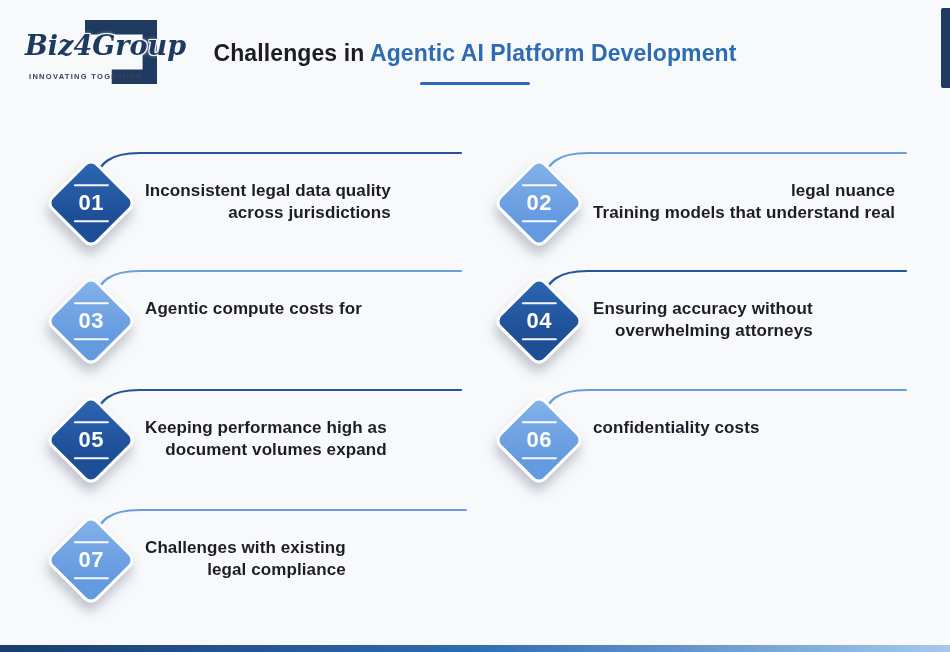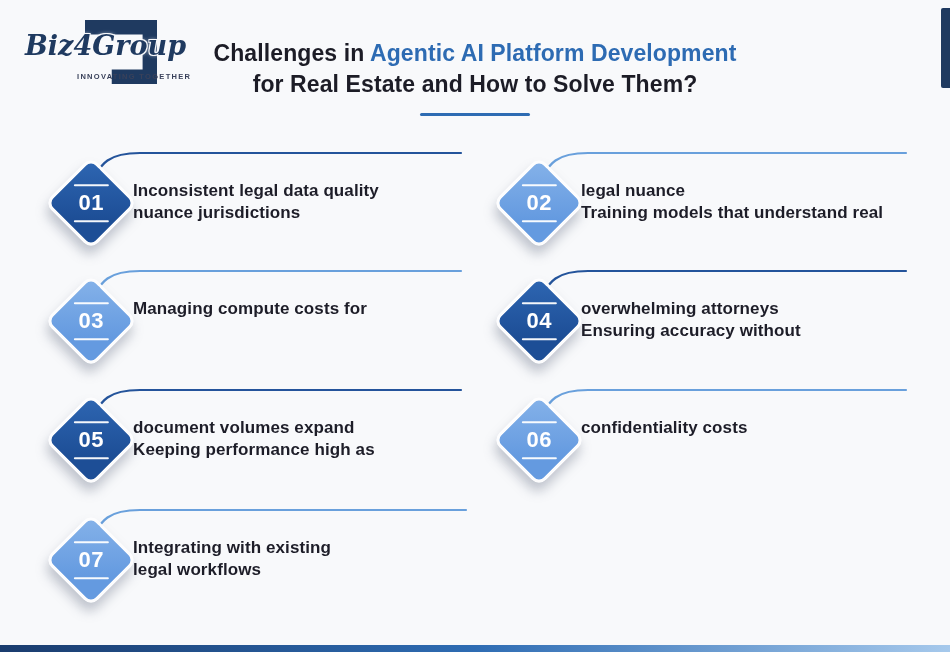--- a/index.html
+++ b/index.html
@@ -13,21 +13,21 @@
   .logo-mark{position:absolute;left:60px;top:4px;width:72px;height:64px;z-index:0;}
   .logo-mark path{fill:var(--logo-navy,#1f3a60);}
   .logo-text{
     position:absolute;left:0;top:14px;z-index:1;white-space:nowrap;
     font-family:"DejaVu Serif",serif;font-style:italic;font-weight:700;
     font-size:27px;color:var(--logo-navy,#1f3a60);
     text-shadow:1px 1px 0 #f8f9fb,-1px -1px 0 #f8f9fb,1px -1px 0 #f8f9fb,-1px 1px 0 #f8f9fb,0 0 4px #f8f9fb;
   }
   .logo-tagline{
     position:absolute;left:4px;top:56px;z-index:1;white-space:nowrap;
-    font-size:7.5px;font-weight:700;letter-spacing:1.3px;color:var(--tagline-text,#39415a);margin-left:48px;
+    font-size:7.5px;font-weight:700;letter-spacing:1.3px;color:var(--tagline-text,#39415a);
   }
   .title-block{position:absolute;left:0;right:0;top:38px;text-align:center;z-index:1;}
   .title-line{
     margin:0;font-size:23px;font-weight:700;line-height:31px;
     color:var(--title-text,#1c1c26);letter-spacing:0.1px;
   }
   .title-line .hl{color:var(--title-highlight,#2d6bb3);}
   .title-underline{
     width:110px;height:3px;border-radius:2px;margin:13px auto 0;
     background:var(--accent-underline,#2e6cb3);
@@ -58,57 +58,56 @@
   }
   .item.dark .diamond{background:linear-gradient(135deg,var(--diamond-dark-light,#2e66b2) 0%,var(--diamond-dark,#1d4e96) 70%);}
   .item.light .diamond{background:linear-gradient(135deg,var(--diamond-light-light,#85b2e9) 0%,var(--diamond-light,#649ae0) 70%);}
   .num{
     transform:rotate(-45deg);color:#ffffff;text-align:center;
     font-size:22px;font-weight:700;letter-spacing:0.5px;line-height:1;
   }
   .num::before{content:"";display:block;width:35px;height:2px;border-radius:2px;background:rgba(255,255,255,0.95);margin:0 auto 6px;}
   .num::after{content:"";display:block;width:35px;height:2px;border-radius:2px;background:rgba(255,255,255,0.95);margin:6px auto 0;}
   .item-text{
-    position:absolute;left:103px;top:40px;z-index:1;
+    position:absolute;left:115px;top:40px;z-index:1;
     font-size:17px;font-weight:700;line-height:1.3;
-    color:var(--body-text,#1d1d28);letter-spacing:0.1px;
+    color:var(--body-text,#1d1d28);letter-spacing:0.1px;text-align:right;
   }
 </style>
 </head>
 <body>
 
 <div class="canvas">
 
   <div class="logo">
     <svg class="logo-mark" viewBox="0 0 70 62" aria-hidden="true">
       <path d="M0,0 H70 V62 H26 V48 H56 V14 H0 Z"></path>
     </svg>
     <div class="logo-text"><span>Biz</span><span>4</span><span>Group</span></div>
     <div class="logo-tagline">INNOVATING TOGETHER</div>
   </div>
 
   <div class="title-block">
     <div class="title-line"><span>Challenges in</span> <span class="hl">Agentic AI Platform Development</span></div>
-    <div class="title-line">for Real Estate and How to Solve Them?</div>
     <div class="title-underline"></div>
   </div>
 
   <div class="corner-tab"></div>
   <div class="footer-bar"></div>
 
   <div class="item dark col1 r1">
     <svg class="connector" width="433" height="70" viewBox="0 0 433 70" aria-hidden="true">
         <path d="M60,52 C68,20 82,13 110,13 H431"></path>
       </svg>
     <div class="diamond">
         <div class="num">01</div>
       </div>
     <div class="item-text">
       <div>Inconsistent legal data quality</div>
-      <div>nuance jurisdictions</div>
+      <div>across jurisdictions</div>
     </div>
   </div>
 
   <div class="item light col2 r1">
     <svg class="connector" width="430" height="70" viewBox="0 0 430 70" aria-hidden="true">
         <path d="M60,52 C68,20 82,13 110,13 H428"></path>
       </svg>
     <div class="diamond">
         <div class="num">02</div>
       </div>
@@ -119,47 +118,47 @@
   </div>
 
   <div class="item light col1 r2">
     <svg class="connector" width="433" height="70" viewBox="0 0 433 70" aria-hidden="true">
         <path d="M60,52 C68,20 82,13 110,13 H431"></path>
       </svg>
     <div class="diamond">
         <div class="num">03</div>
       </div>
     <div class="item-text">
-      <div>Managing compute costs for</div>
+      <div>Agentic compute costs for</div>
     </div>
   </div>
 
   <div class="item dark col2 r2">
     <svg class="connector" width="430" height="70" viewBox="0 0 430 70" aria-hidden="true">
         <path d="M60,52 C68,20 82,13 110,13 H428"></path>
       </svg>
     <div class="diamond">
         <div class="num">04</div>
       </div>
     <div class="item-text">
+      <div>Ensuring accuracy without</div>
       <div>overwhelming attorneys</div>
-      <div>Ensuring accuracy without</div>
     </div>
   </div>
 
   <div class="item dark col1 r3">
     <svg class="connector" width="433" height="70" viewBox="0 0 433 70" aria-hidden="true">
         <path d="M60,52 C68,20 82,13 110,13 H431"></path>
       </svg>
     <div class="diamond">
         <div class="num">05</div>
       </div>
     <div class="item-text">
+      <div>Keeping performance high as</div>
       <div>document volumes expand</div>
-      <div>Keeping performance high as</div>
     </div>
   </div>
 
   <div class="item light col2 r3">
     <svg class="connector" width="430" height="70" viewBox="0 0 430 70" aria-hidden="true">
         <path d="M60,52 C68,20 82,13 110,13 H428"></path>
       </svg>
     <div class="diamond">
         <div class="num">06</div>
       </div>
@@ -169,18 +168,18 @@
   </div>
 
   <div class="item light col1 r4">
     <svg class="connector" width="438" height="70" viewBox="0 0 438 70" aria-hidden="true">
         <path d="M60,52 C68,20 82,13 110,13 H436"></path>
       </svg>
     <div class="diamond">
         <div class="num">07</div>
       </div>
     <div class="item-text">
-      <div>Integrating with existing</div>
-      <div>legal workflows</div>
+      <div>Challenges with existing</div>
+      <div>legal compliance</div>
     </div>
   </div>
 
 </div>
 
 </body></html>

